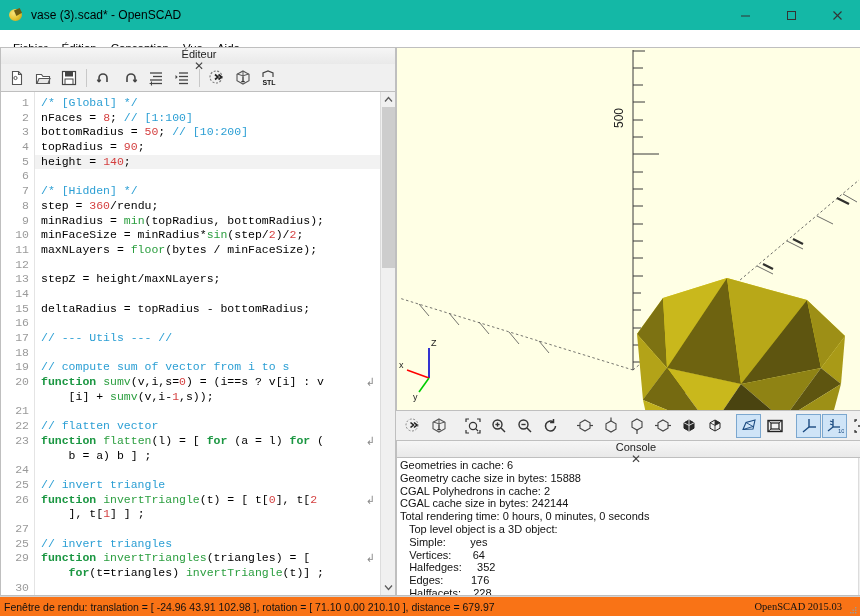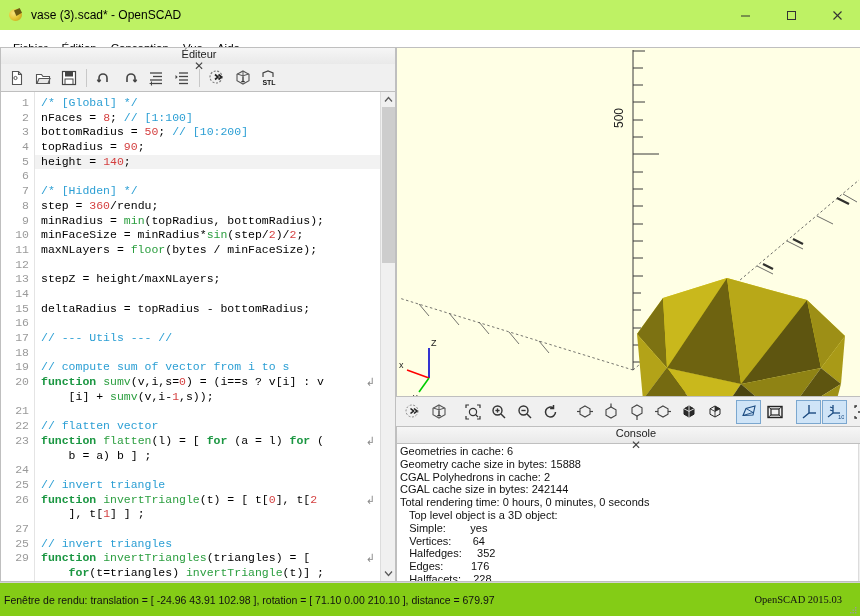--- a/index.html
+++ b/index.html
@@ -15,21 +15,21 @@
     width: 860px; height: 616px;
     position: relative;
     background: #f0f0f0;
     display: flex;
     flex-direction: column;
   }
 
   
   .titlebar {
     height: 30px; min-height: 30px;
-    background: #bef264;
+    background: #14b8a6;
     display: flex; align-items: center;
     position: relative;
   }
   .title-icon {
     width: 16px; height: 16px;
     margin-left: 8px; margin-right: 7px;
     position: relative;
   }
   .title-icon .ball {
     position: absolute; left: 1px; top: 2px;
@@ -246,22 +246,22 @@
     font-family: "Liberation Sans", sans-serif;
     font-size: 11px;
     color: #111;
     line-height: 12.8px;
     white-space: pre;
     overflow: hidden;
   }
 
   
   .statusbar {
-    height: 34px; min-height: 18px;
-    background: #84cc16;
+    height: 20px; min-height: 18px;
+    background: #f97316;
     border-top: 1px solid #d4d4d4;
     display: flex; align-items: center;
     padding: 0 4px 0 4px;
     font-size: 10.5px; color: #111;
     position: relative;
   }
   .sb-left { flex: 1; white-space: nowrap; }
   .sb-right { white-space: nowrap; padding-right: 14px; font-family: Liberation Serif, serif; }
   .sb-grip {
     position: absolute; right: 2px; bottom: 2px;

